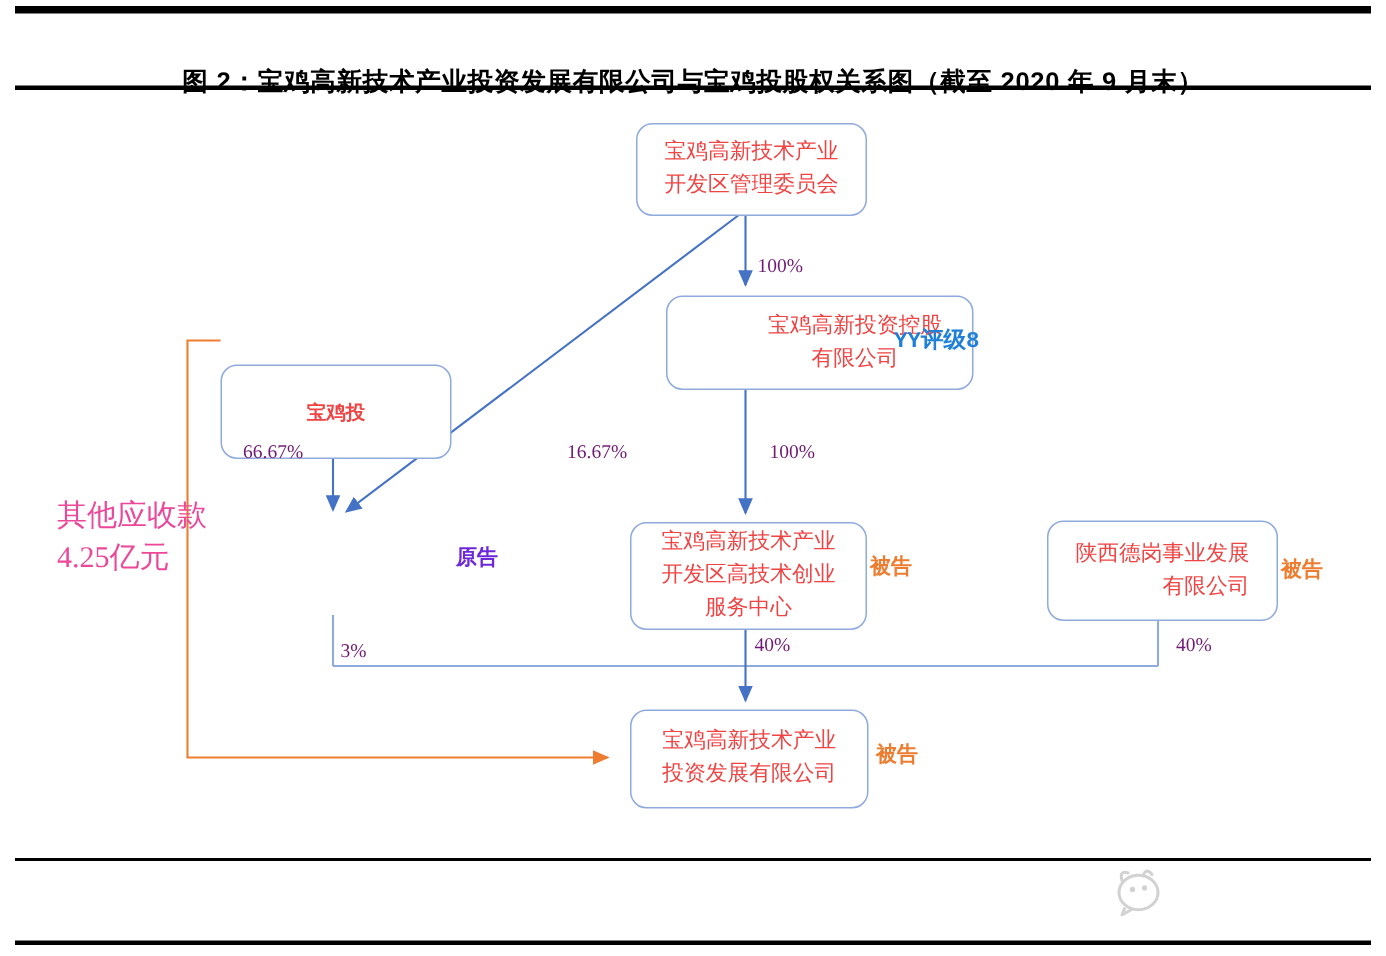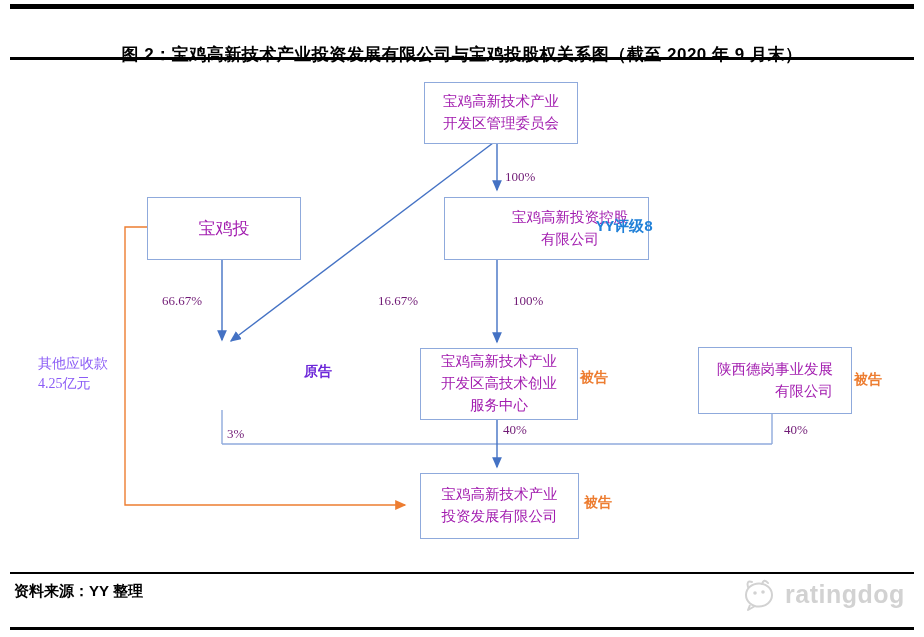--- a/index.html
+++ b/index.html
@@ -2,34 +2,34 @@
 <html><head>
 <meta charset="utf-8">
 <style>
   html,body{margin:0;padding:0;background:#ffffff;}
   .page{position:relative;width:924px;height:637px;background:#fff;overflow:hidden;
         font-family:"Liberation Sans",sans-serif;}
   .rule{position:absolute;left:10px;width:904px;background:#000;}
   .title{position:absolute;left:0;top:17px;width:924px;text-align:center;
          font-size:17px;font-weight:bold;color:#000;letter-spacing:.5px;margin-top:26px;}
   .svg-layer{position:absolute;left:0;top:0;pointer-events:none;}
-  .node{position:absolute;background:#fff;border:1.5px solid #8FAADC;border-radius:0;
+  .node{position:absolute;background:#fff;border:1.5px solid #8FAADC;border-radius:11px;
         display:flex;align-items:center;justify-content:center;text-align:center;
         font-family:"Liberation Serif",serif;font-size:14.5px;line-height:1.5;
-        color:#a21caf;white-space:pre-line;z-index:2;}
-  .node.bold{font-weight:normal;font-size:17px;}
+        color:#ef4444;white-space:pre-line;z-index:2;}
+  .node.bold{font-weight:bold;font-size:13px;margin-top:46px;}
   .lbl{position:absolute;font-family:"Liberation Serif",serif;font-size:13px;
        color:#701a75;z-index:3;}
   .ann{position:absolute;font-family:"Liberation Serif",serif;font-size:14px;
        font-weight:600;z-index:3;}
   .ann.green{color:#6d28d9;}
   .ann.orange{color:#ED7D31;text-align:center;}
   .ann.blue{color:#2080D8;font-size:15px;}
-  .note{position:absolute;font-family:"Liberation Serif",serif;font-size:14px;
-        color:#8b5cf6;white-space:pre-line;line-height:1.4;z-index:3;margin-top:24px;}
+  .note{position:absolute;font-family:"Liberation Serif",serif;font-size:20px;
+        color:#ec4899;white-space:pre-line;line-height:1.4;z-index:3;}
   .source{position:absolute;left:14px;top:582px;font-size:15px;font-weight:bold;color:#000;}
   .brand{position:absolute;left:740px;top:577px;display:flex;align-items:center;gap:7px;}
   .brand-text{font-size:25px;color:#d2d2d2;font-weight:bold;letter-spacing:.5px;
               font-family:"Liberation Sans",sans-serif;}
 </style>
 </head>
 <body>
 
 <div class="page">
 
@@ -87,27 +87,25 @@
 
   <div class="ann blue" style="left:596px;top:217px;font-family:Liberation Mono, monospace;">YY评级8</div>
   <div class="ann green" style="left:304px;top:363px;">原告</div>
   <div class="ann orange" style="left:580px;top:369px;">被告</div>
   <div class="ann orange" style="left:854px;top:371px;">被告</div>
   <div class="ann orange" style="left:584px;top:494px;">被告</div>
   <div class="note" style="left:38px;top:330px;">其他应收款
 4.25亿元</div>
 
   <div class="rule" style="top:572px;height:2px;"></div>
-  <div class="source">资料来源：YY 整理</div>
   <div class="brand">
     <svg width="38" height="34" viewBox="0 0 38 34">
       <ellipse cx="19" cy="18" rx="13" ry="11.5" fill="none" stroke="#d2d2d2" stroke-width="2"></ellipse>
       <path d="M8,10 Q6,3 12,5" fill="none" stroke="#d2d2d2" stroke-width="2" stroke-linecap="round"></path>
       <path d="M22,7 Q24,1 28,6" fill="none" stroke="#d2d2d2" stroke-width="2" stroke-linecap="round"></path>
       <path d="M10,28 L8,33 L15,29" fill="none" stroke="#d2d2d2" stroke-width="2" stroke-linejoin="round"></path>
       <circle cx="15" cy="16" r="1.8" fill="#d2d2d2"></circle>
       <circle cx="23" cy="15" r="1.8" fill="#d2d2d2"></circle>
     </svg>
-    <span class="brand-text">ratingdog</span>
   </div>
   <div class="rule" style="top:627px;height:3px;"></div>
 
 </div>
 
 </body></html>

